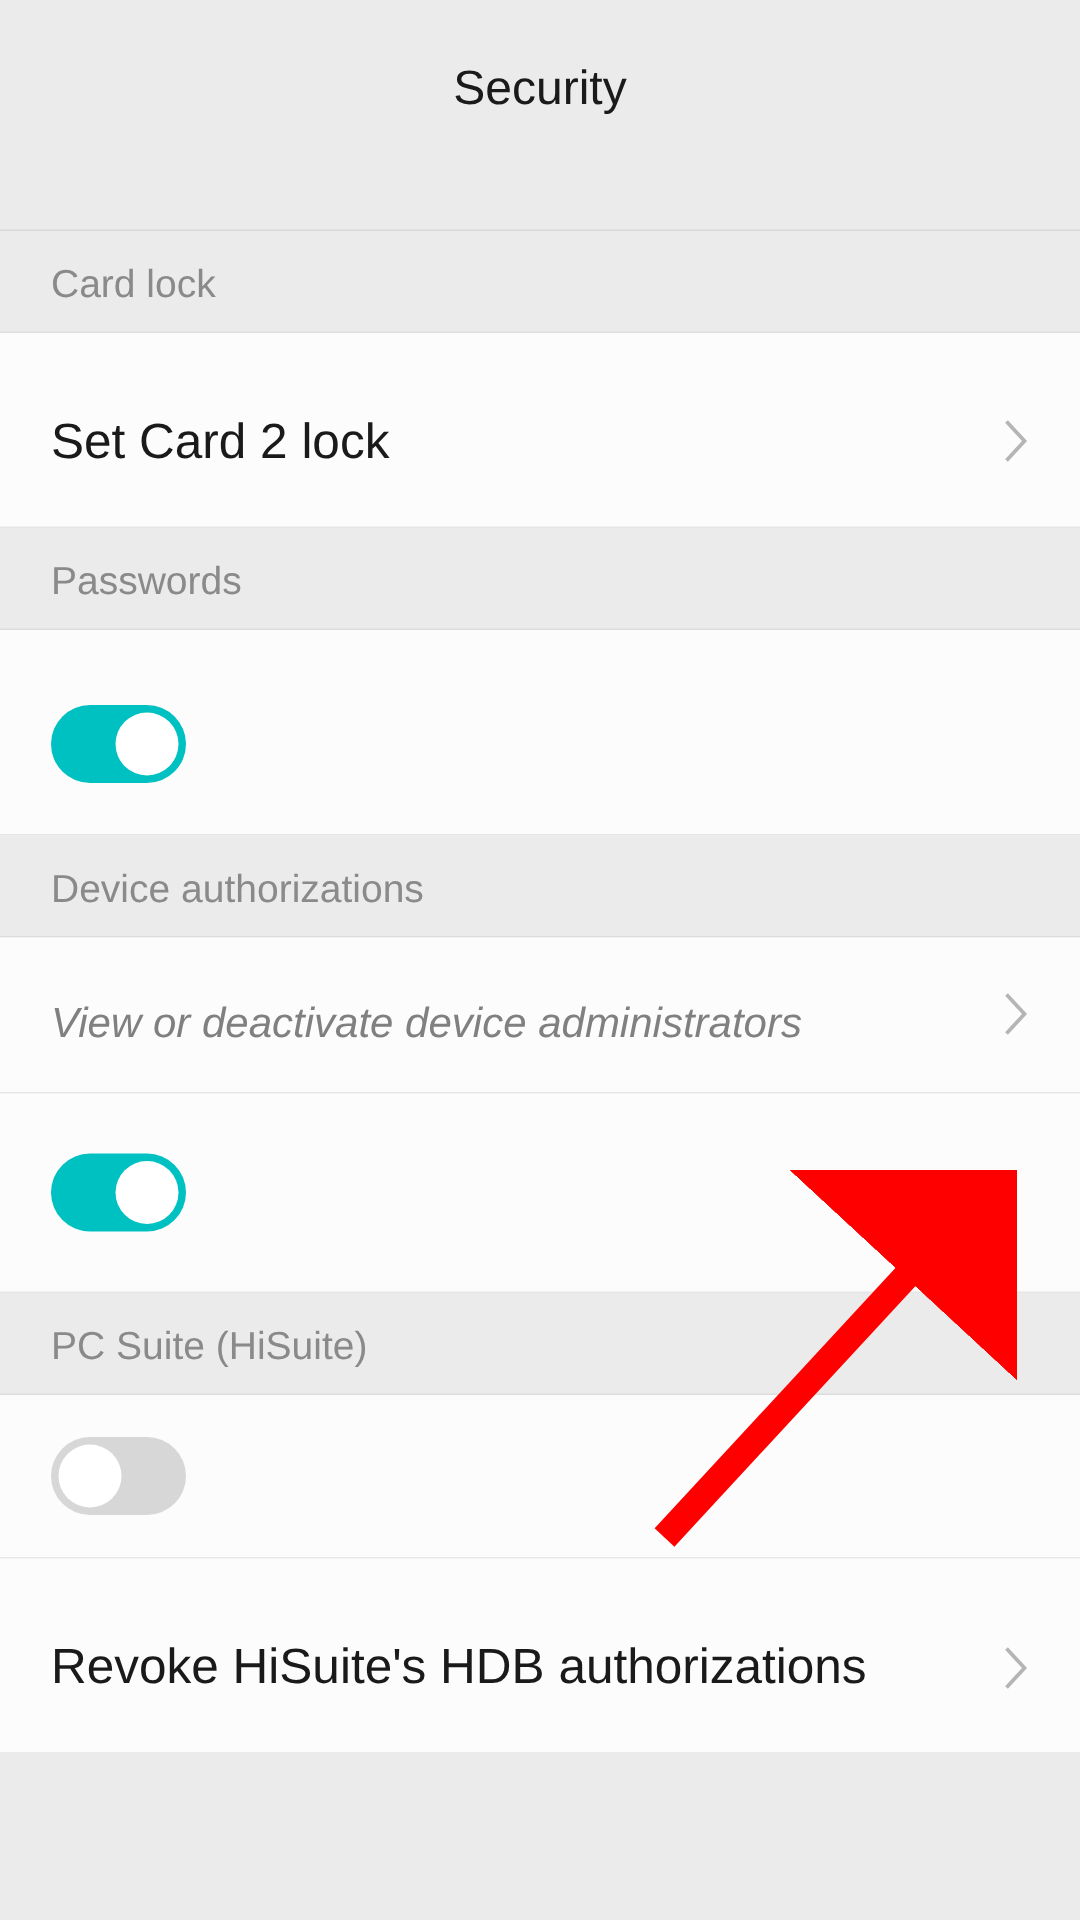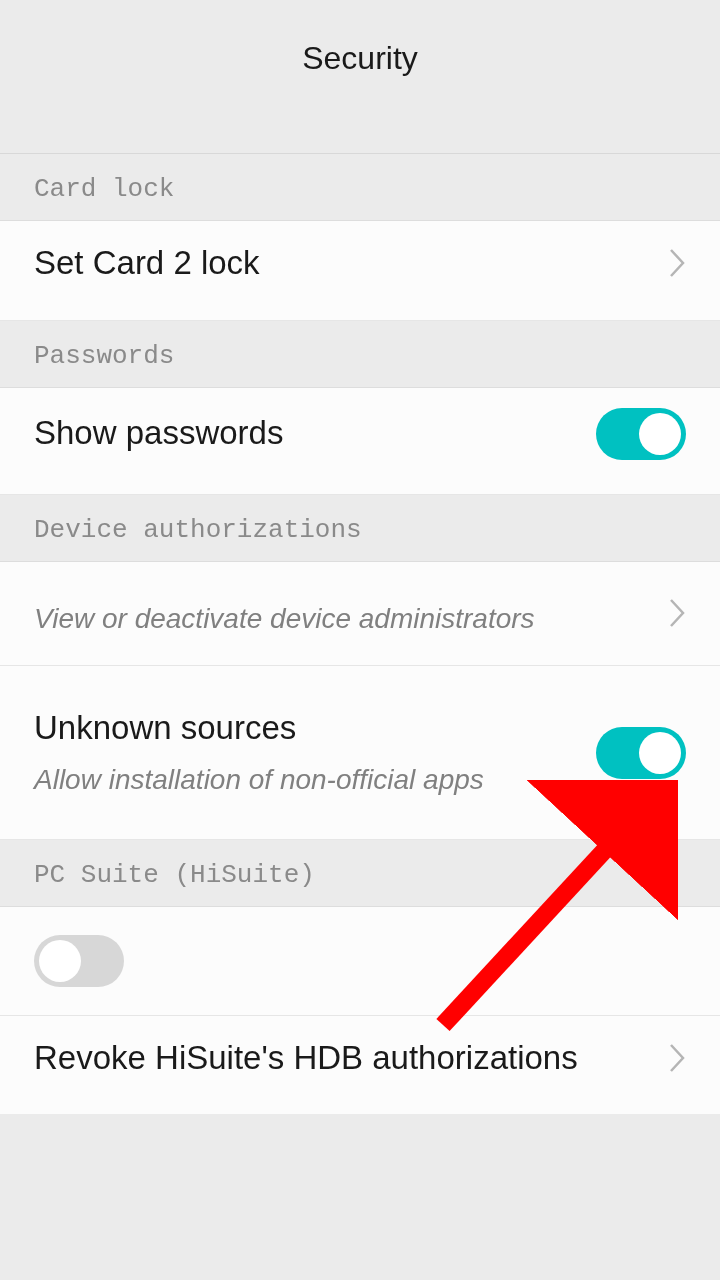--- a/index.html
+++ b/index.html
@@ -25,21 +25,20 @@
     color: #1a1a1a;
     font-weight: 400;
     padding-top: 40px;
   }
   .section-header {
     background: #ebebeb;
     padding: 20px 34px 16px 34px;
     font-size: 26px;
     color: #8a8a8a;
     border-bottom: 1px solid #ddd;
-    font-family: Liberation Mono, monospace;
   }
   .row {
     background: #fcfcfc;
     padding: 28px 34px;
     display: flex;
     align-items: center;
     justify-content: space-between;
     border-bottom: 1px solid #e6e6e6;
   }
   .row-text { flex: 1; padding-right: 20px; }
@@ -74,21 +73,21 @@
   .toggle-knob {
     width: 42px;
     height: 42px;
     border-radius: 50%;
     background: #fff;
     position: absolute;
     top: 5px;
   }
   .toggle.on .toggle-knob { right: 5px; }
   .toggle.off .toggle-knob { left: 5px; }
-  .row-tall { padding-top: 20px; padding-bottom: 34px; }
+  .row-tall { padding-top: 50px; padding-bottom: 34px; }
   .arrow-annotation {
     position: absolute;
     pointer-events: none;
   }
 </style>
 </head>
 <body>
 
 <div class="header">
   <div class="header-title">Security</div>
@@ -103,46 +102,39 @@
   <span class="chevron">
     <svg viewBox="0 0 18 32">
         <polyline points="3,3 15,16 3,29" fill="none" stroke="#b5b5b5" stroke-width="2.5"></polyline>
       </svg>
   </span>
 </div>
 
 <div class="section-header">Passwords</div>
 
 <div class="row row-tall">
-  <div class="row-text">
-    <div class="row-title">Show passwords</div>
-  </div>
   <div class="toggle on">
     <div class="toggle-knob"></div>
   </div>
 </div>
 
 <div class="section-header">Device authorizations</div>
 
 <div class="row">
   <div class="row-text">
     <div class="row-subtitle">View or deactivate device administrators</div>
   </div>
   <span class="chevron">
     <svg viewBox="0 0 18 32">
         <polyline points="3,3 15,16 3,29" fill="none" stroke="#b5b5b5" stroke-width="2.5"></polyline>
       </svg>
   </span>
 </div>
 
 <div class="row" style="padding-top:40px; padding-bottom:40px;">
-  <div class="row-text">
-    <div class="row-title">Unknown sources</div>
-    <div class="row-subtitle">Allow installation of non-official apps</div>
-  </div>
   <div class="toggle on">
     <div class="toggle-knob"></div>
   </div>
 </div>
 
 <div class="section-header">PC Suite (HiSuite)</div>
 
 <div class="row">
   <div class="toggle off">
     <div class="toggle-knob"></div>

